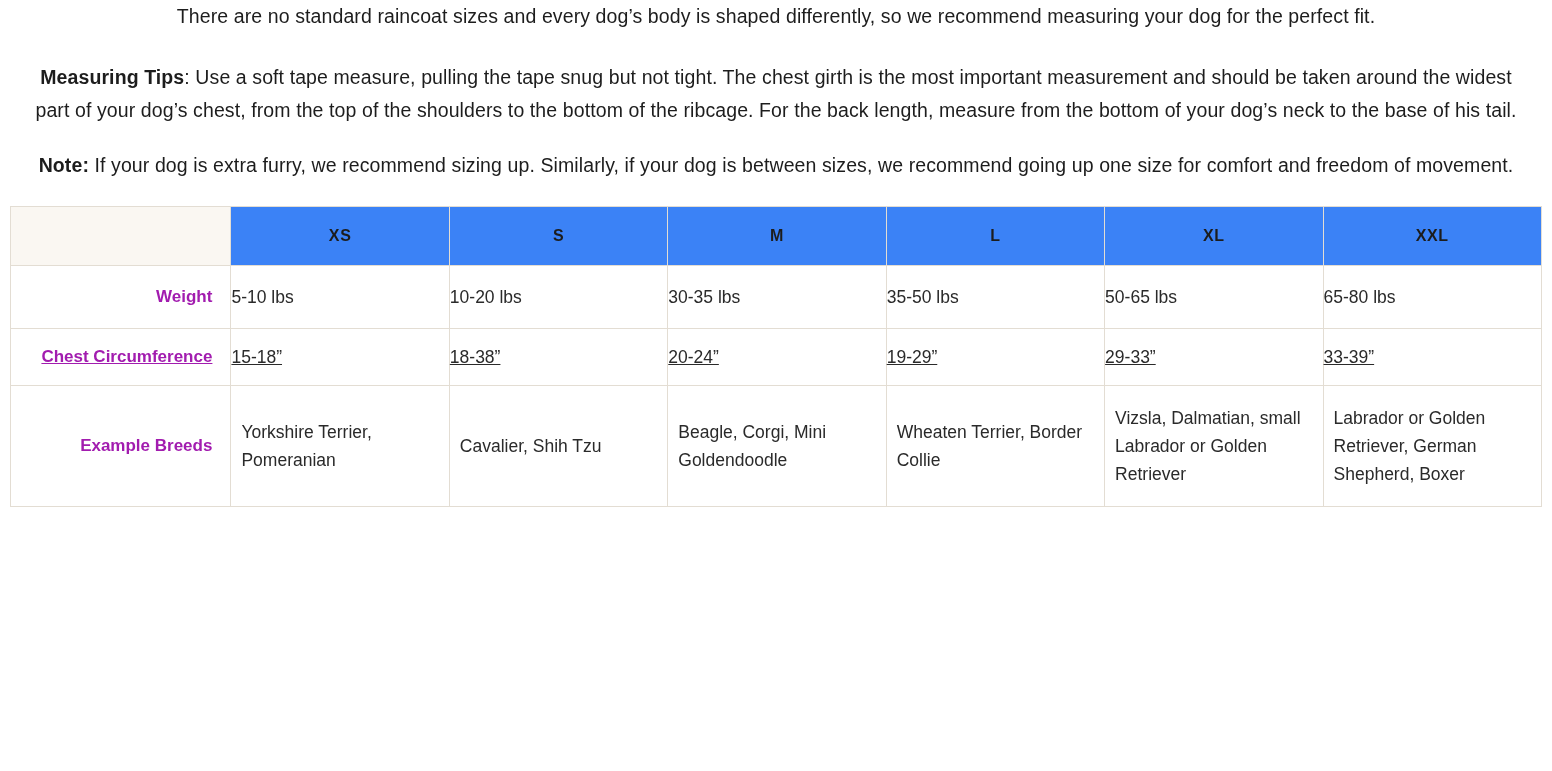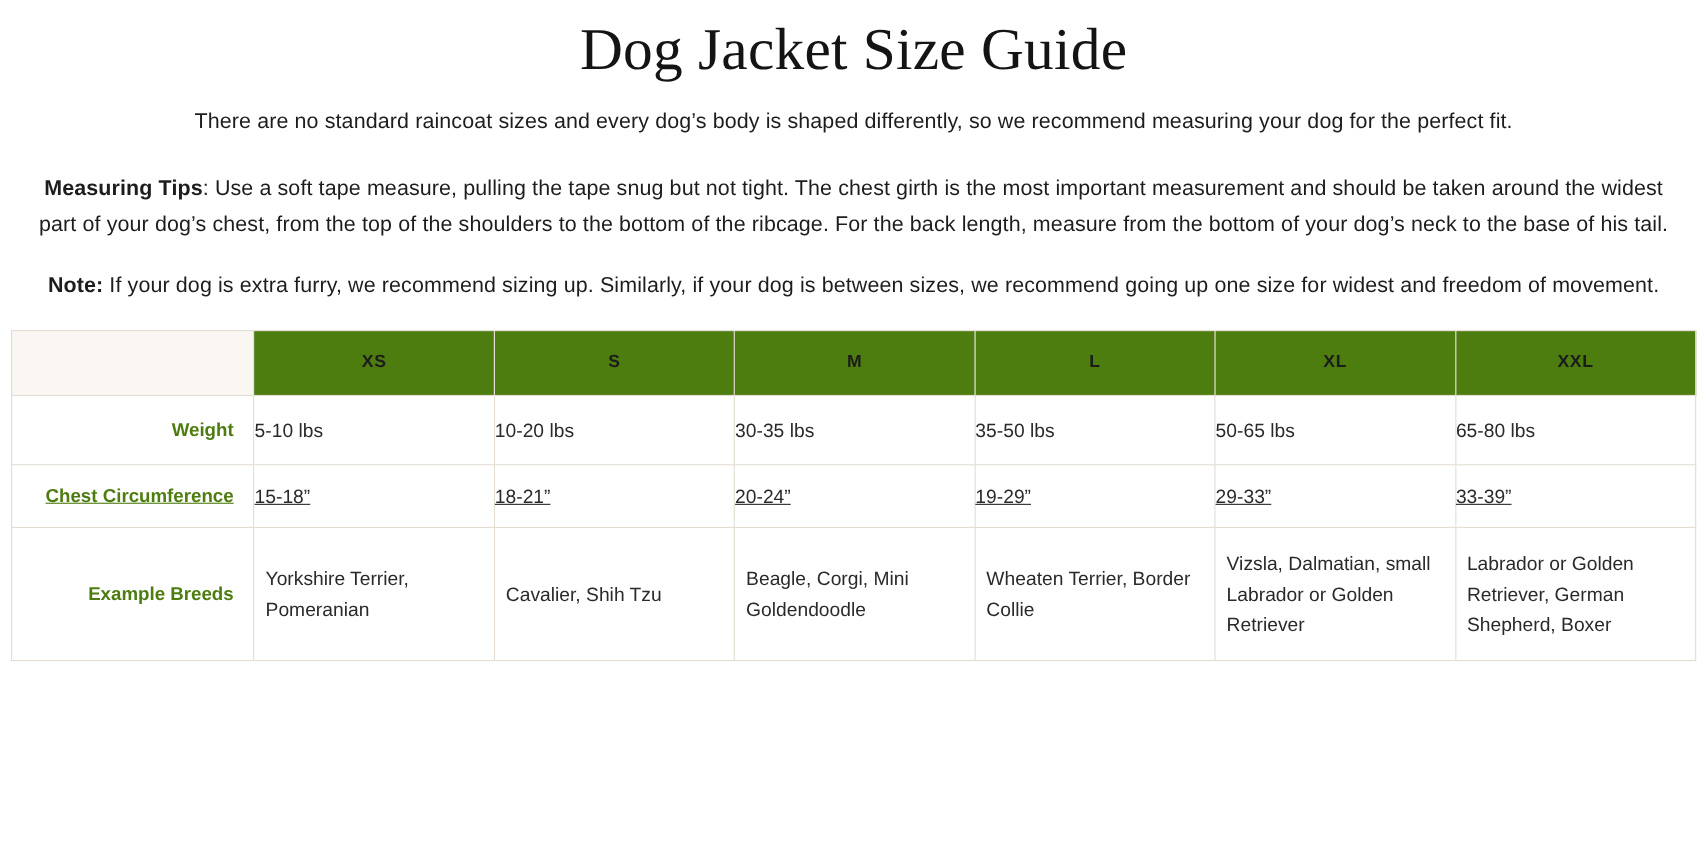--- a/index.html
+++ b/index.html
@@ -53,37 +53,37 @@
     width: 1532px;
     border-collapse: collapse;
     table-layout: fixed;
   }
   table.size-table td, table.size-table th {
     border: 1px solid #e3ddd3;
     padding: 0;
     vertical-align: middle;
   }
   thead th {
-    background: #4d7c0f;
+    background: #3b82f6;
     height: 58px;
     font-size: 16px;
     font-weight: 700;
     color: #1c1c1c;
     letter-spacing: 0.6px;
     text-align: center;
   }
   thead th.corner {
     background: #faf7f2;
   }
   tbody th.rowlabel {
     text-align: right;
     padding-right: 18px;
     font-size: 17px;
     font-weight: 700;
-    color: #4d7c0f;
+    color: #a21caf;
     background: #ffffff;
     width: 220px;
   }
   tbody td {
     text-align: left;
     font-size: 17.5px;
     color: #2a2a2a;
     line-height: 28px;
   }
   tr.r-weight td, tr.r-weight th { height: 62px; }
@@ -96,28 +96,27 @@
   }
   tr.r-breeds th.rowlabel { padding-right: 18px; border-radius: 15px; }
   col.c-label { width: 220px; }
   col.c-size { width: 218px; }
 </style>
 </head>
 <body>
 
 <div class="page">
 
-  <h1 class="title">Dog Jacket Size Guide</h1>
 
   <div class="intro-wrap">
     <p class="body-text first">There are no standard raincoat sizes and every dog’s body is shaped differently, so we recommend measuring your dog for the perfect fit.</p>
 
     <p class="body-text"><b>Measuring Tips</b><span>: Use a soft tape measure, pulling the tape snug but not tight. The chest girth is the most important measurement and should be taken around the widest part of your dog’s chest, from the top of the shoulders to the bottom of the ribcage. For the back length, measure from the bottom of your dog’s neck to the base of his tail.</span></p>
 
-    <p class="body-text"><b>Note:</b><span> If your dog is extra furry, we recommend sizing up. Similarly, if your dog is between sizes, we recommend going up one size for widest and freedom of movement.</span></p>
+    <p class="body-text"><b>Note:</b><span> If your dog is extra furry, we recommend sizing up. Similarly, if your dog is between sizes, we recommend going up one size for comfort and freedom of movement.</span></p>
   </div>
 
   <div class="table-wrap">
     <table class="size-table">
       <colgroup>
         <col class="c-label">
         <col class="c-size">
           <col class="c-size">
           <col class="c-size">
         <col class="c-size">
@@ -141,21 +140,21 @@
           <td>5-10 lbs</td>
           <td>10-20 lbs</td>
           <td>30-35 lbs</td>
           <td>35-50 lbs</td>
           <td>50-65 lbs</td>
           <td>65-80 lbs</td>
         </tr>
         <tr class="r-chest">
           <th class="rowlabel">Chest Circumference</th>
           <td>15-18”</td>
-          <td>18-21”</td>
+          <td>18-38”</td>
           <td>20-24”</td>
           <td>19-29”</td>
           <td>29-33”</td>
           <td>33-39”</td>
         </tr>
         <tr class="r-breeds">
           <th class="rowlabel">Example Breeds</th>
           <td>Yorkshire Terrier, Pomeranian</td>
           <td>Cavalier, Shih Tzu</td>
           <td>Beagle, Corgi, Mini Goldendoodle</td>

